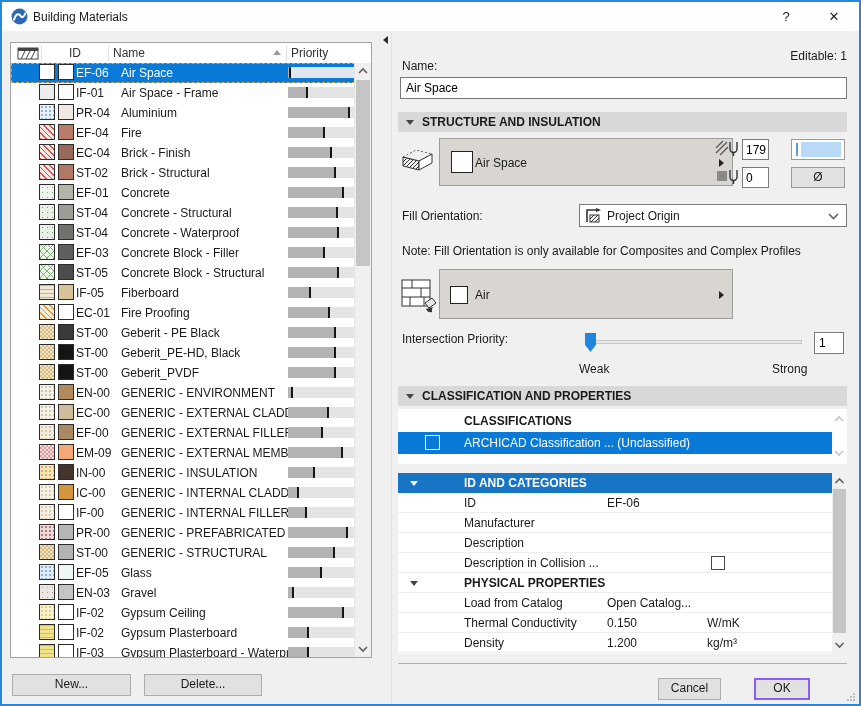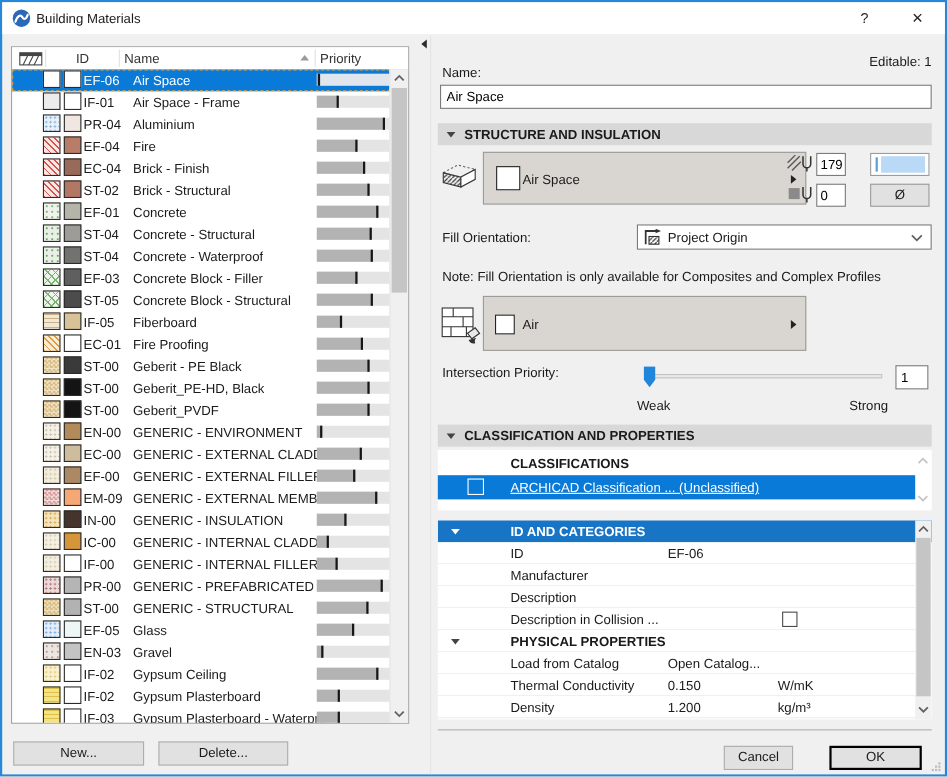--- a/index.html
+++ b/index.html
@@ -34,21 +34,21 @@
   .vsb .arr{position:absolute;left:0;width:16px;height:16px;text-align:center;}
   .vsb .thumb{position:absolute;left:1px;width:14px;background:#c5c5c5;}
   .chev{stroke:#606060;fill:none;stroke-width:1.6;}
   .chev-light{stroke:#c4c4c4;}
   
   .btn{position:absolute;height:22px;background:#e1e1e1;border:1px solid #adadad;box-sizing:border-box;
        text-align:center;line-height:19px;font-size:12px;}
   .btn-new{left:10px;top:672px;width:119px;}
   .btn-del{left:142px;top:672px;width:118px;}
   .btn-cancel{left:656px;top:676px;width:63px;}
-  .btn-ok{left:752px;top:676px;width:84px;border:2px solid #000000;line-height:17px;}
+  .btn-ok{left:752px;top:676px;width:56px;border:2px solid #8b5cf6;line-height:17px;}
   
   .split-line{position:absolute;left:389px;top:31px;width:1px;height:671px;background:#e3e3e3;}
   .split-tri{position:absolute;left:381px;top:34px;width:0;height:0;border-top:4px solid transparent;border-bottom:4px solid transparent;border-right:5px solid #2b2b2b;}
   
   .editable{position:absolute;left:396px;top:47px;width:449px;text-align:right;}
   .lbl-name{position:absolute;left:400px;top:57px;}
   .inp-name{position:absolute;left:398px;top:75px;width:447px;height:22px;box-sizing:border-box;border:1px solid #7a7a7a;background:#fff;font:12px "Liberation Sans",sans-serif;padding:0 0 0 5px;}
   .sec-hd{position:absolute;left:396px;width:449px;height:20px;background:#d8d8d8;font-weight:bold;line-height:20px;}
   .sec-hd .tri{position:absolute;left:8px;top:8px;}
   .sec-hd .sec-t{position:absolute;left:24px;top:0;}
@@ -83,21 +83,21 @@
   .sl-track{position:absolute;left:585px;top:338px;width:215px;height:4px;background:#e8e8e8;border:1px solid #c4c4c4;box-sizing:border-box;}
   .sl-thumb{position:absolute;left:583px;top:331px;width:11px;height:19px;background:#2086dc;clip-path:polygon(0 0,100% 0,100% 62%,50% 100%,0 62%);}
   .sl-val{position:absolute;left:812px;top:330px;width:30px;height:22px;box-sizing:border-box;border:1px solid #7a7a7a;background:#fff;font:12px "Liberation Sans",sans-serif;padding:0 0 0 4px;}
   .lbl-weak{position:absolute;left:577px;top:360px;}
   .lbl-strong{position:absolute;left:770px;top:360px;}
   
   .cls-panel{position:absolute;left:396px;top:407px;width:449px;height:55px;background:#fff;}
   .cls-head{position:absolute;left:66px;top:5px;font-weight:bold;}
   .cls-row{position:absolute;left:0;top:23px;width:434px;height:22px;background:#0a7ad8;color:#fff;}
   .cls-row .cbx{position:absolute;left:27px;top:3px;width:15px;height:15px;border:1px solid #fff;box-sizing:border-box;}
-  .cls-row .ctext{position:absolute;left:66px;top:4px;text-decoration:underline;}
+  .cls-row .ctext{position:absolute;left:66px;top:4px;}
   .cls-sb{position:absolute;right:1px;top:0;width:14px;height:55px;}
   
   .props{position:absolute;left:396px;top:471px;width:449px;height:181px;background:#fff;overflow:hidden;}
   .prow{position:relative;height:20px;border-bottom:1px solid #ededed;background:#fff;width:490px;box-sizing:border-box;}
   .prow .plabel{position:absolute;left:66px;top:3px;}
   .prow .pvalue{position:absolute;left:209px;top:3px;}
   .prow .punit{position:absolute;left:309px;top:3px;}
   .prow .ptri{position:absolute;left:12px;top:8px;}
   .prow.phead .plabel{font-weight:bold;}
   .prow.blue{background:#1874c4;color:#fff;border-bottom:none;}

